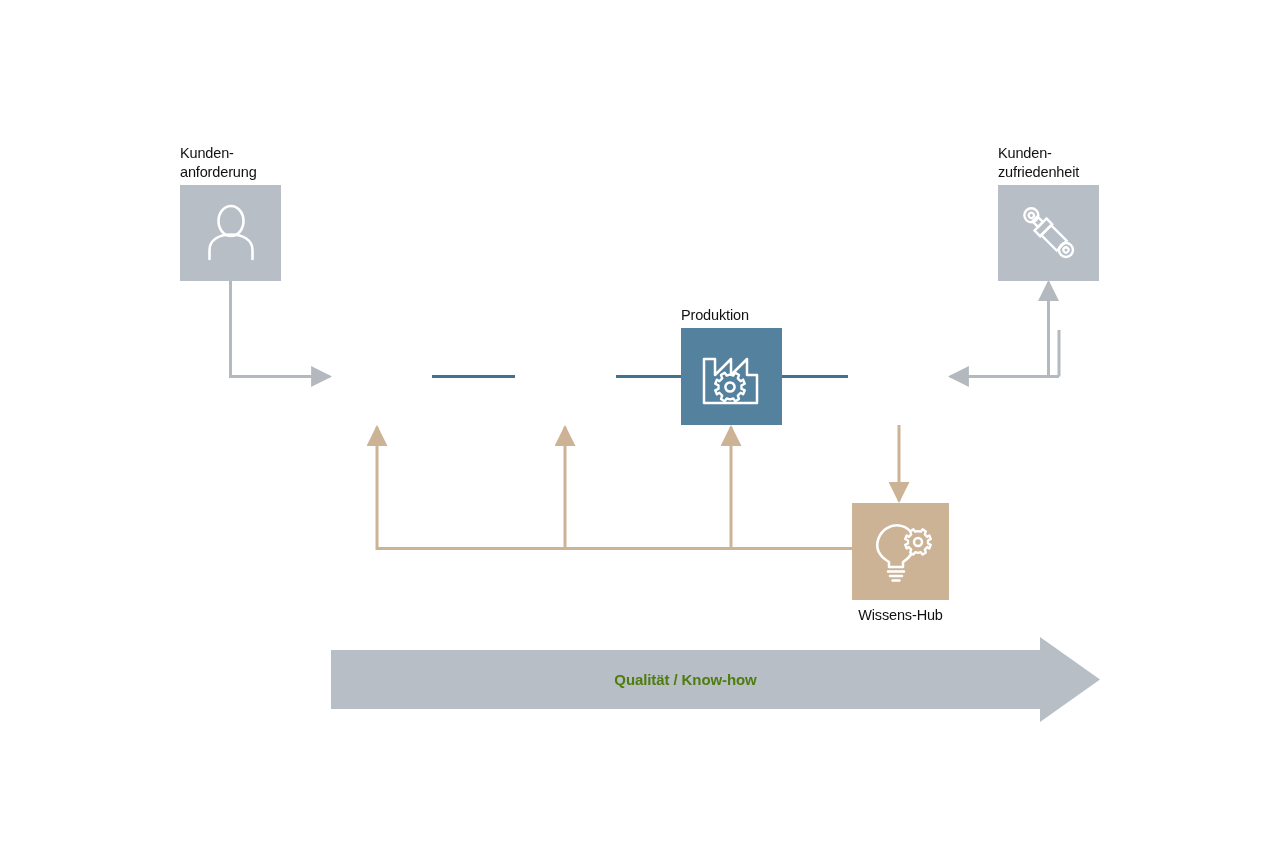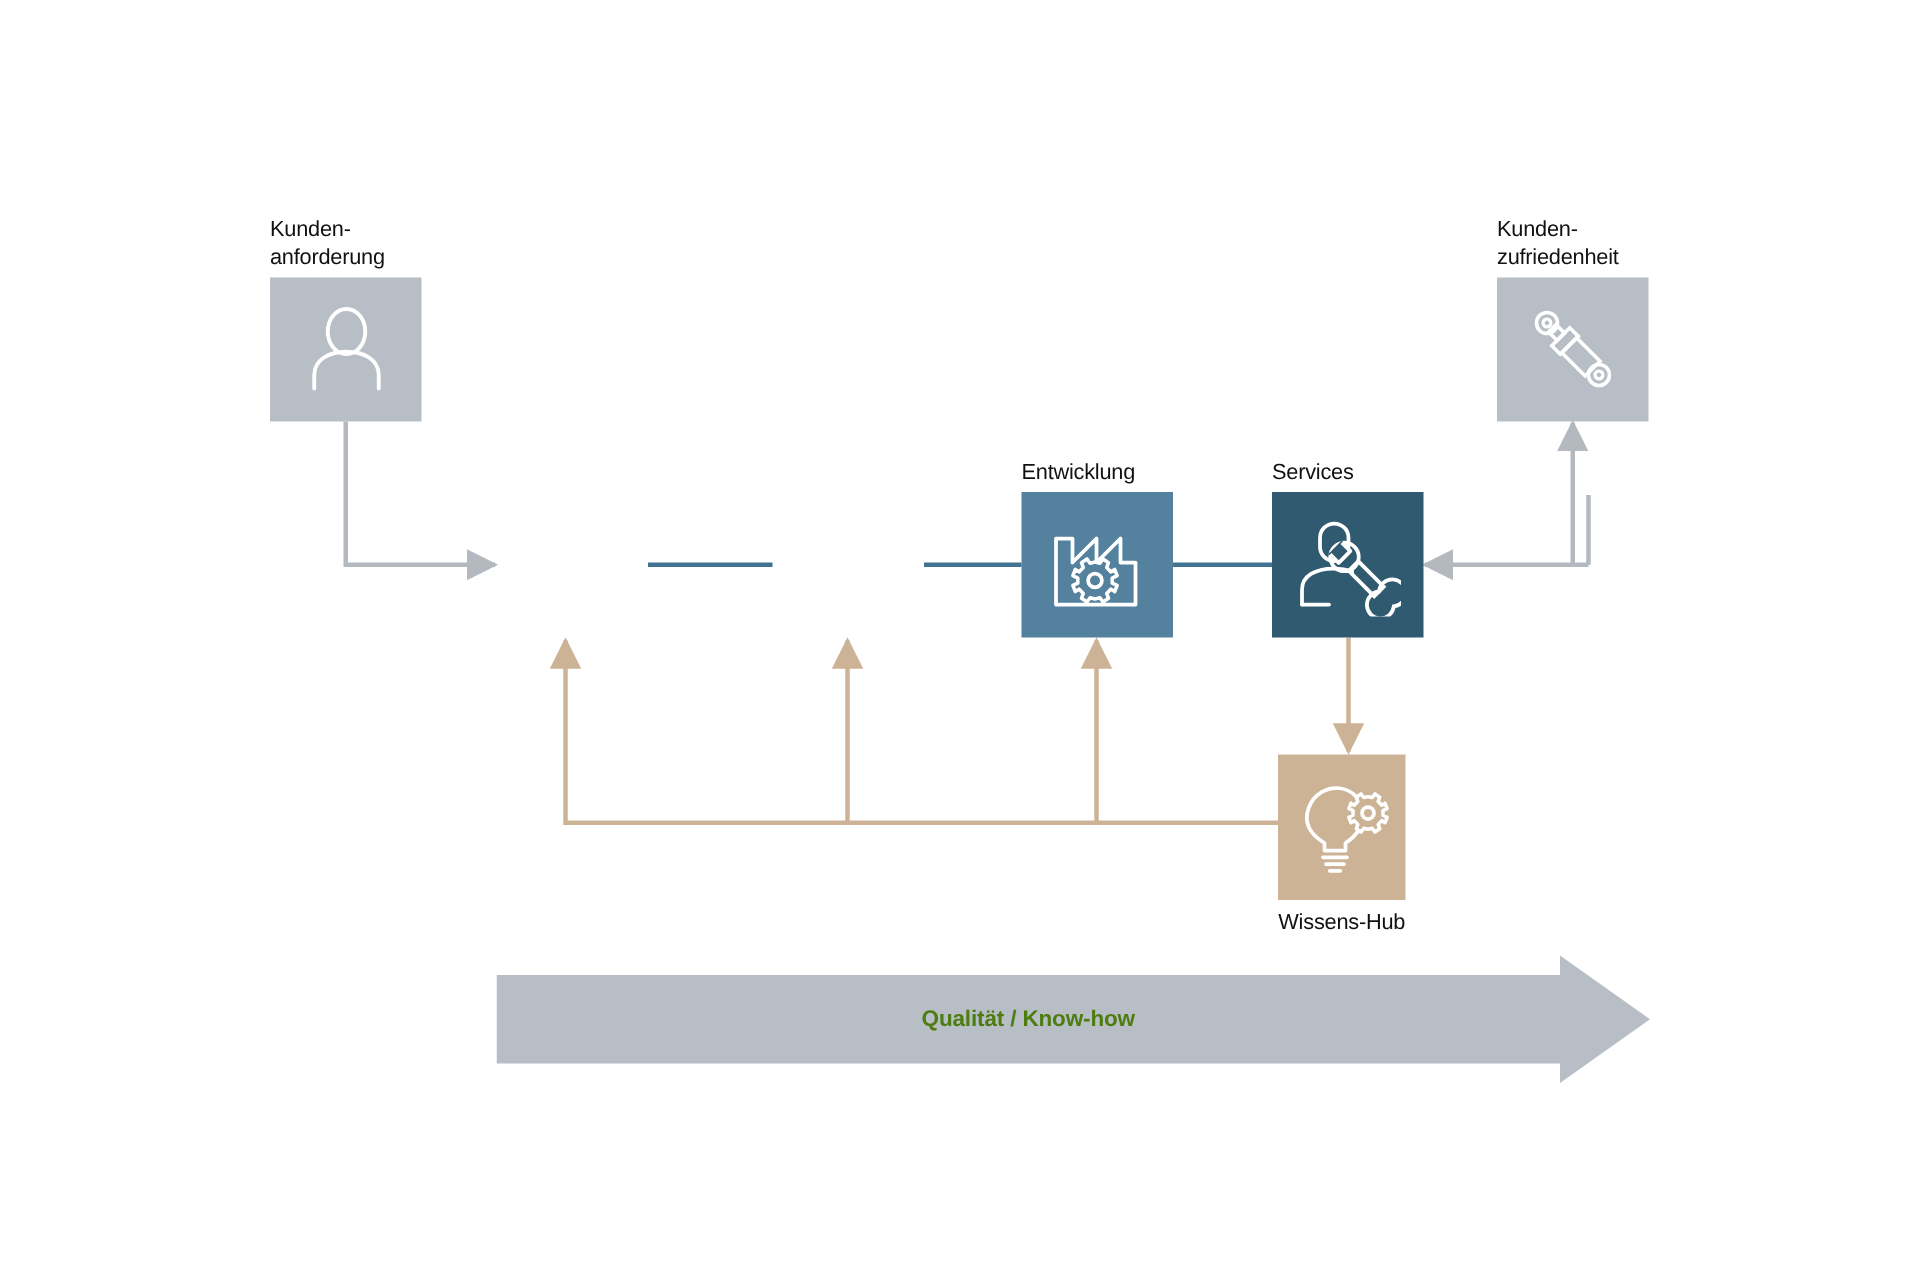--- a/index.html
+++ b/index.html
@@ -56,21 +56,21 @@
   .lbl.above   { bottom: 100%; left: 0; margin-bottom: 3px; }
   .lbl.below   { top: 100%;    left: 0; margin-top: 6px; }
 
   
   #node-kundenanforderung { left: 180px; top: 185px; width: 101px; height: 96px; }
   #node-beratung          { left: 331px; top: 328px; width: 101px; height: 97px; }
   #node-entwicklung       { left: 515px; top: 328px; width: 101px; height: 97px; }
   #node-produktion        { left: 681px; top: 328px; width: 101px; height: 97px; }
   #node-services          { left: 848px; top: 328px; width: 101px; height: 97px; }
   #node-kundenzufriedenheit { left: 998px; top: 185px; width: 101px; height: 96px; }
-  #node-wissenshub        { left: 852px; top: 503px; width: 85px; height: 97px; }
+  #node-wissenshub        { left: 852px; top: 503px; width: 97px; height: 97px; }
 
   
   #quality-arrow {
     position: absolute;
     left: 331px;
     top: 637px;
     width: 769px;
     height: 85px;
   }
   #quality-arrow .qa-label {
@@ -133,59 +133,37 @@
           <ellipse cx="28" cy="17" rx="12.5" ry="15" fill="none" stroke="#ffffff" stroke-width="2.6"></ellipse>
           <path d="M6.5,55 L6.5,46 C6.5,36 16,30.5 28,30.5 C40,30.5 49.5,36 49.5,46 L49.5,55" fill="none" stroke="#ffffff" stroke-width="2.6" stroke-linecap="round"></path>
         </svg>
       </span>
     </div>
   </div>
 
 
 
   <div class="node" id="node-produktion">
-    <div class="lbl above">Entwicklung</div>
+    <div class="lbl above">Produktion</div>
     <div class="tile" style="background:#54819e;">
       <span>
         <svg width="66" height="64" viewBox="0 0 66 64">
           <path d="M5,58 L5,14 L16,14 L16,30 L32,14 L32,30 L48,14 L48,30 L58,30 L58,58 Z" fill="none" stroke="#ffffff" stroke-width="2.5" stroke-linejoin="round"></path>
           <g transform="translate(31,42)">
             <path d="M0,-15 L4,-14 L6.5,-17.5 L11,-14.5 L9.5,-10.5 L13,-7 L16,-9 L18,-4 L14,-2 L14,2.2
                      L18,4 L16,9 L13,7 L9.5,10.5 L11,14.5 L6.5,17.5 L4,14 L0,15 L-4,14 L-6.5,17.5
                      L-11,14.5 L-9.5,10.5 L-13,7 L-16,9 L-18,4 L-14,2.2 L-14,-2 L-18,-4 L-16,-9
                      L-13,-7 L-9.5,-10.5 L-11,-14.5 L-6.5,-17.5 L-4,-14 Z" transform="scale(0.82)" fill="#54819e" stroke="#ffffff" stroke-width="2.9" stroke-linejoin="round"></path>
             <circle cx="0" cy="0" r="4.6" fill="none" stroke="#ffffff" stroke-width="2.5"></circle>
           </g>
         </svg>
       </span>
     </div>
   </div>
 
-  <div class="node" id="node-services">
-    <div class="lbl above">Services</div>
-    <div class="tile" style="background:#2f5a70;">
-      <span>
-        <svg width="70" height="68" viewBox="0 0 70 68">
-
-          <rect x="16" y="6" width="19" height="25" rx="9.5" fill="none" stroke="#ffffff" stroke-width="2.5"></rect>
-
-          <path d="M4,60 L4,50 C4,41 13,36 25,36 C30,36 34,36.7 37.5,38" fill="none" stroke="#ffffff" stroke-width="2.5" stroke-linecap="round"></path>
-          <path d="M4,60 L22,60" fill="none" stroke="#ffffff" stroke-width="2.5" stroke-linecap="round"></path>
-
-          <g transform="rotate(-45 44 40)">
-            <path d="M44,14 A9.5,9.5 0 1,0 44,33 A9.5,9.5 0 1,0 44,14 Z" fill="none" stroke="#ffffff" stroke-width="2.5"></path>
-            <path d="M38.5,14.5 L38.5,23 L49.5,23 L49.5,14.5" fill="#2f5a70" stroke="#2f5a70" stroke-width="2"></path>
-            <path d="M38.5,15.5 L38.5,23.5 L49.5,23.5 L49.5,15.5" fill="none" stroke="#ffffff" stroke-width="2.5" stroke-linejoin="round"></path>
-            <rect x="39.5" y="32" width="9" height="24" fill="none" stroke="#ffffff" stroke-width="2.5"></rect>
-            <path d="M44,56 A9,9 0 1,0 44,70 A9,9 0 1,0 44,56 Z" fill="none" stroke="#ffffff" stroke-width="2.5"></path>
-          </g>
-        </svg>
-      </span>
-    </div>
-  </div>
 
   <div class="node" id="node-kundenzufriedenheit">
     <div class="lbl above">Kunden-
 zufriedenheit</div>
     <div class="tile" style="background:#b7bec6;">
       <span>
         <svg width="66" height="66" viewBox="0 0 66 66">
           <g transform="rotate(-45 33 33)">
 
             <circle cx="33" cy="57" r="7" fill="none" stroke="#ffffff" stroke-width="2.4"></circle>

